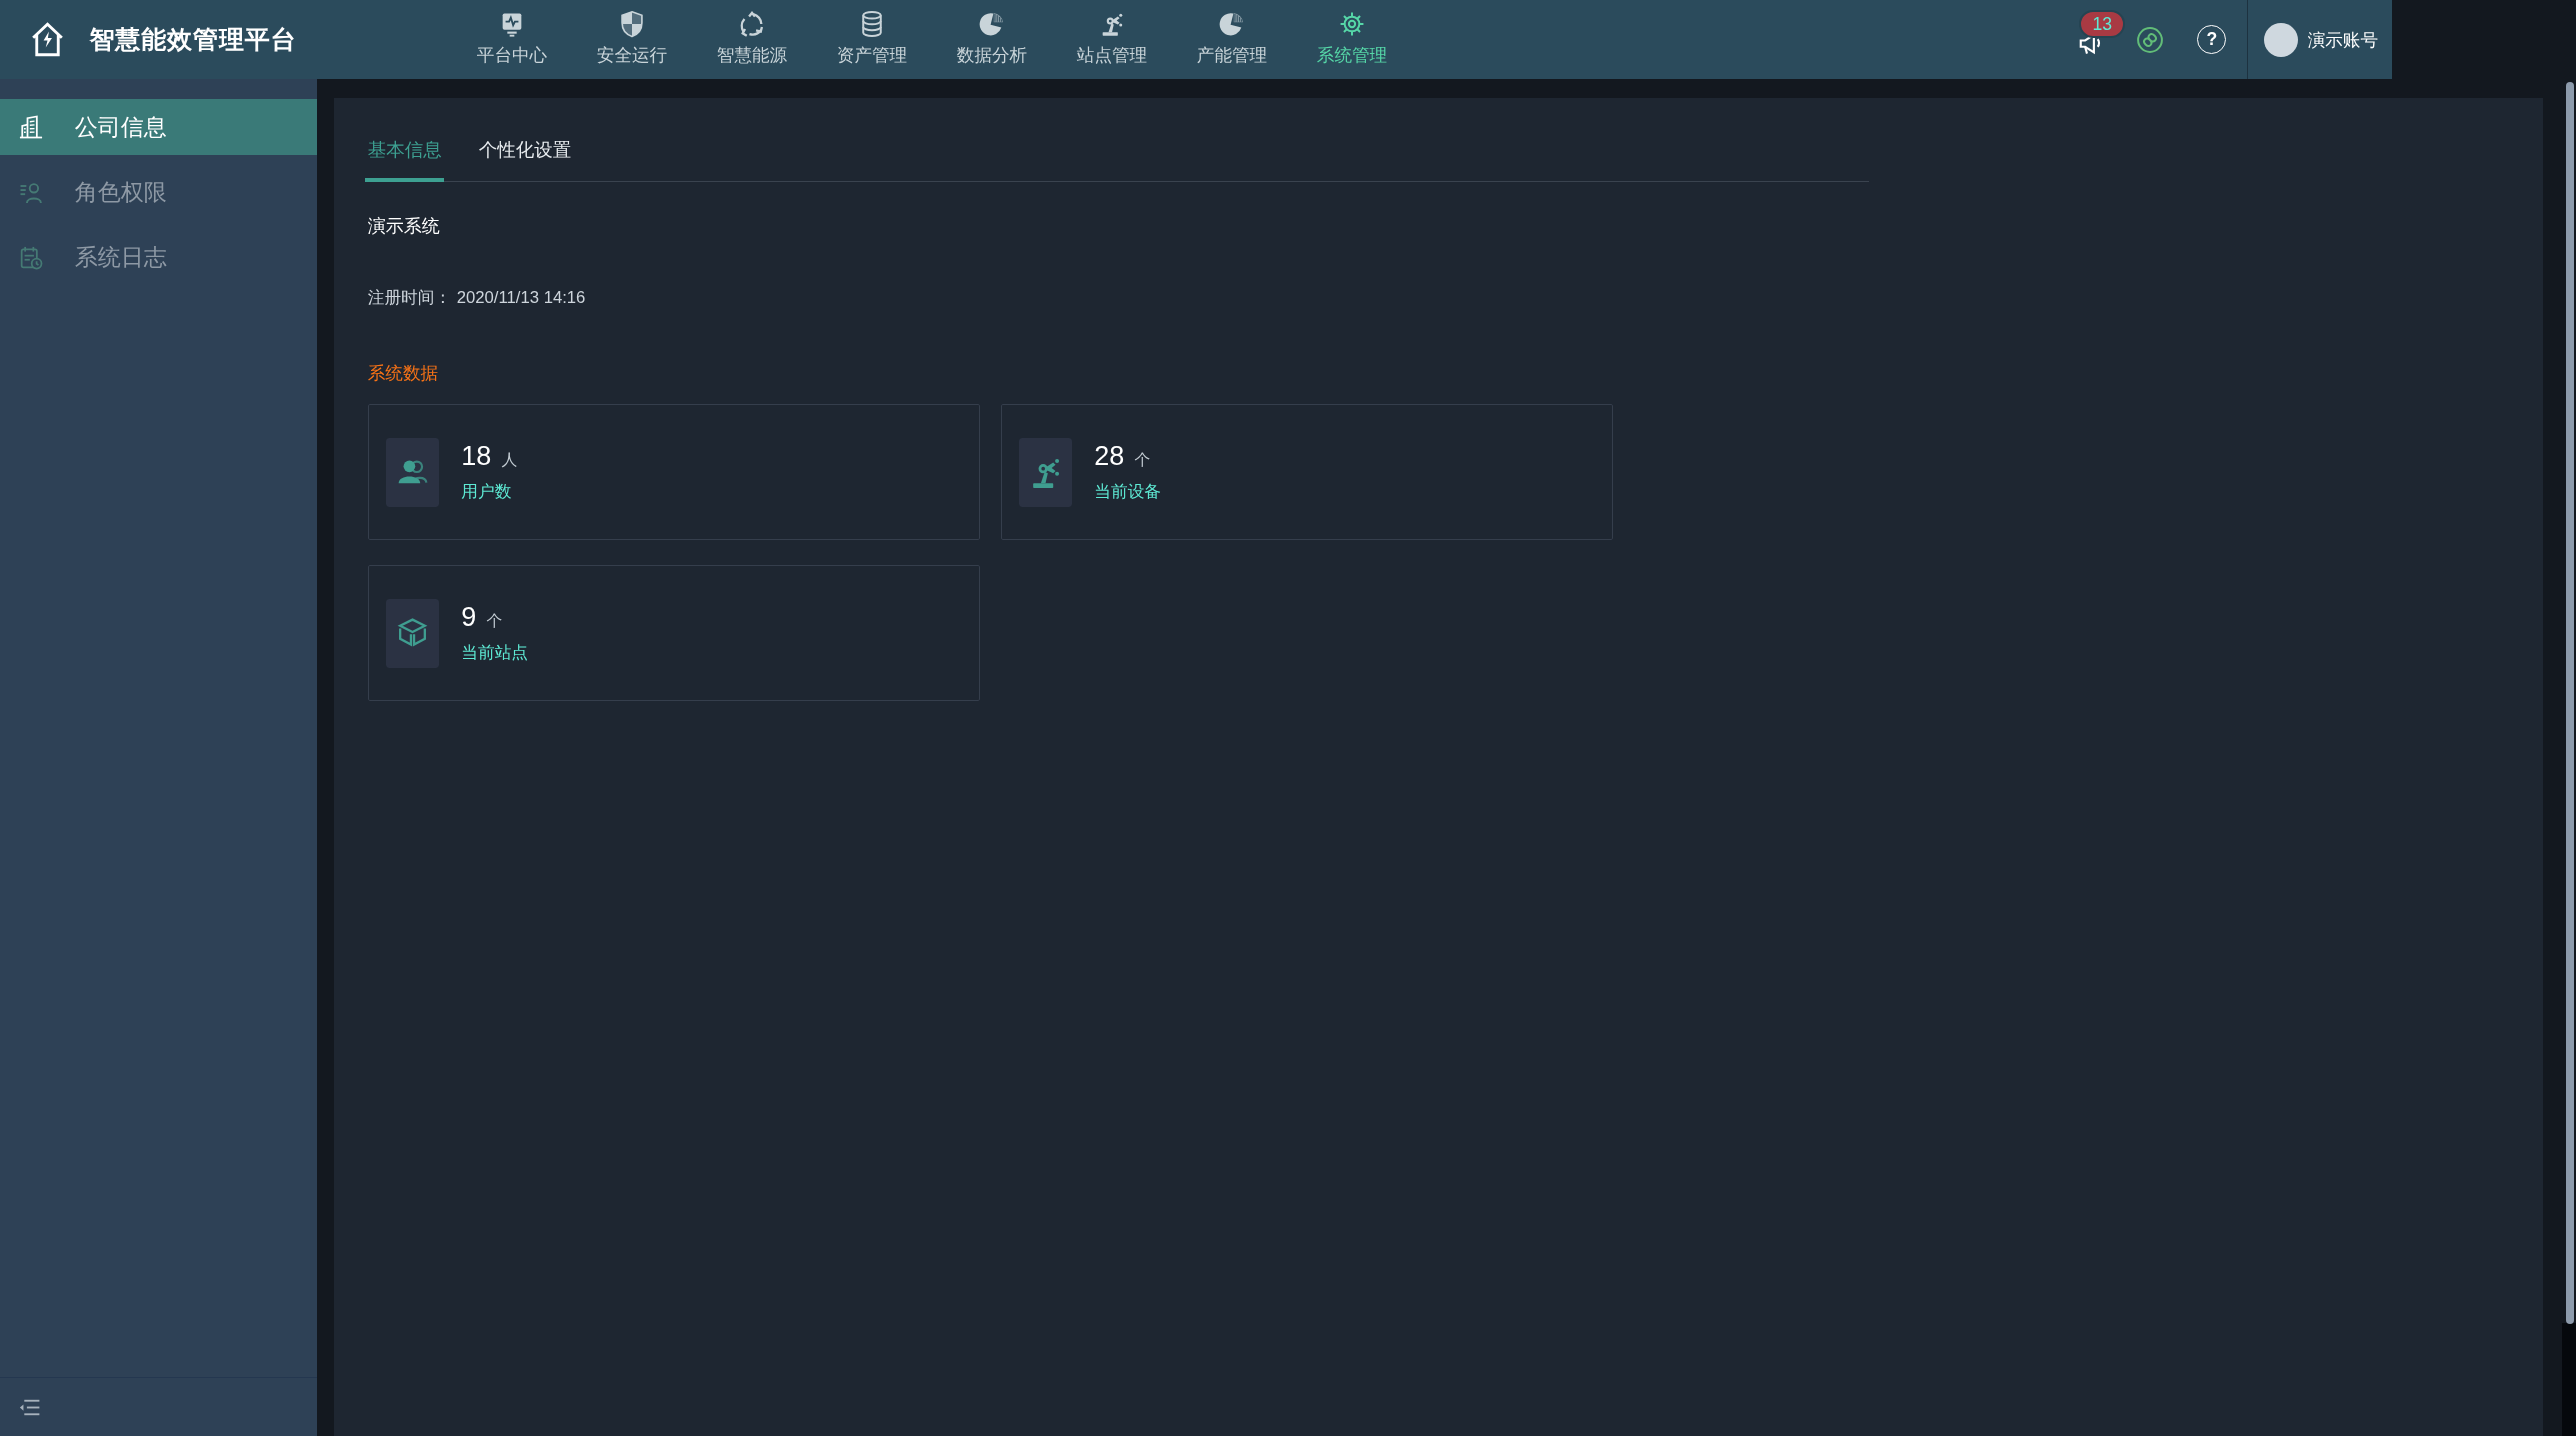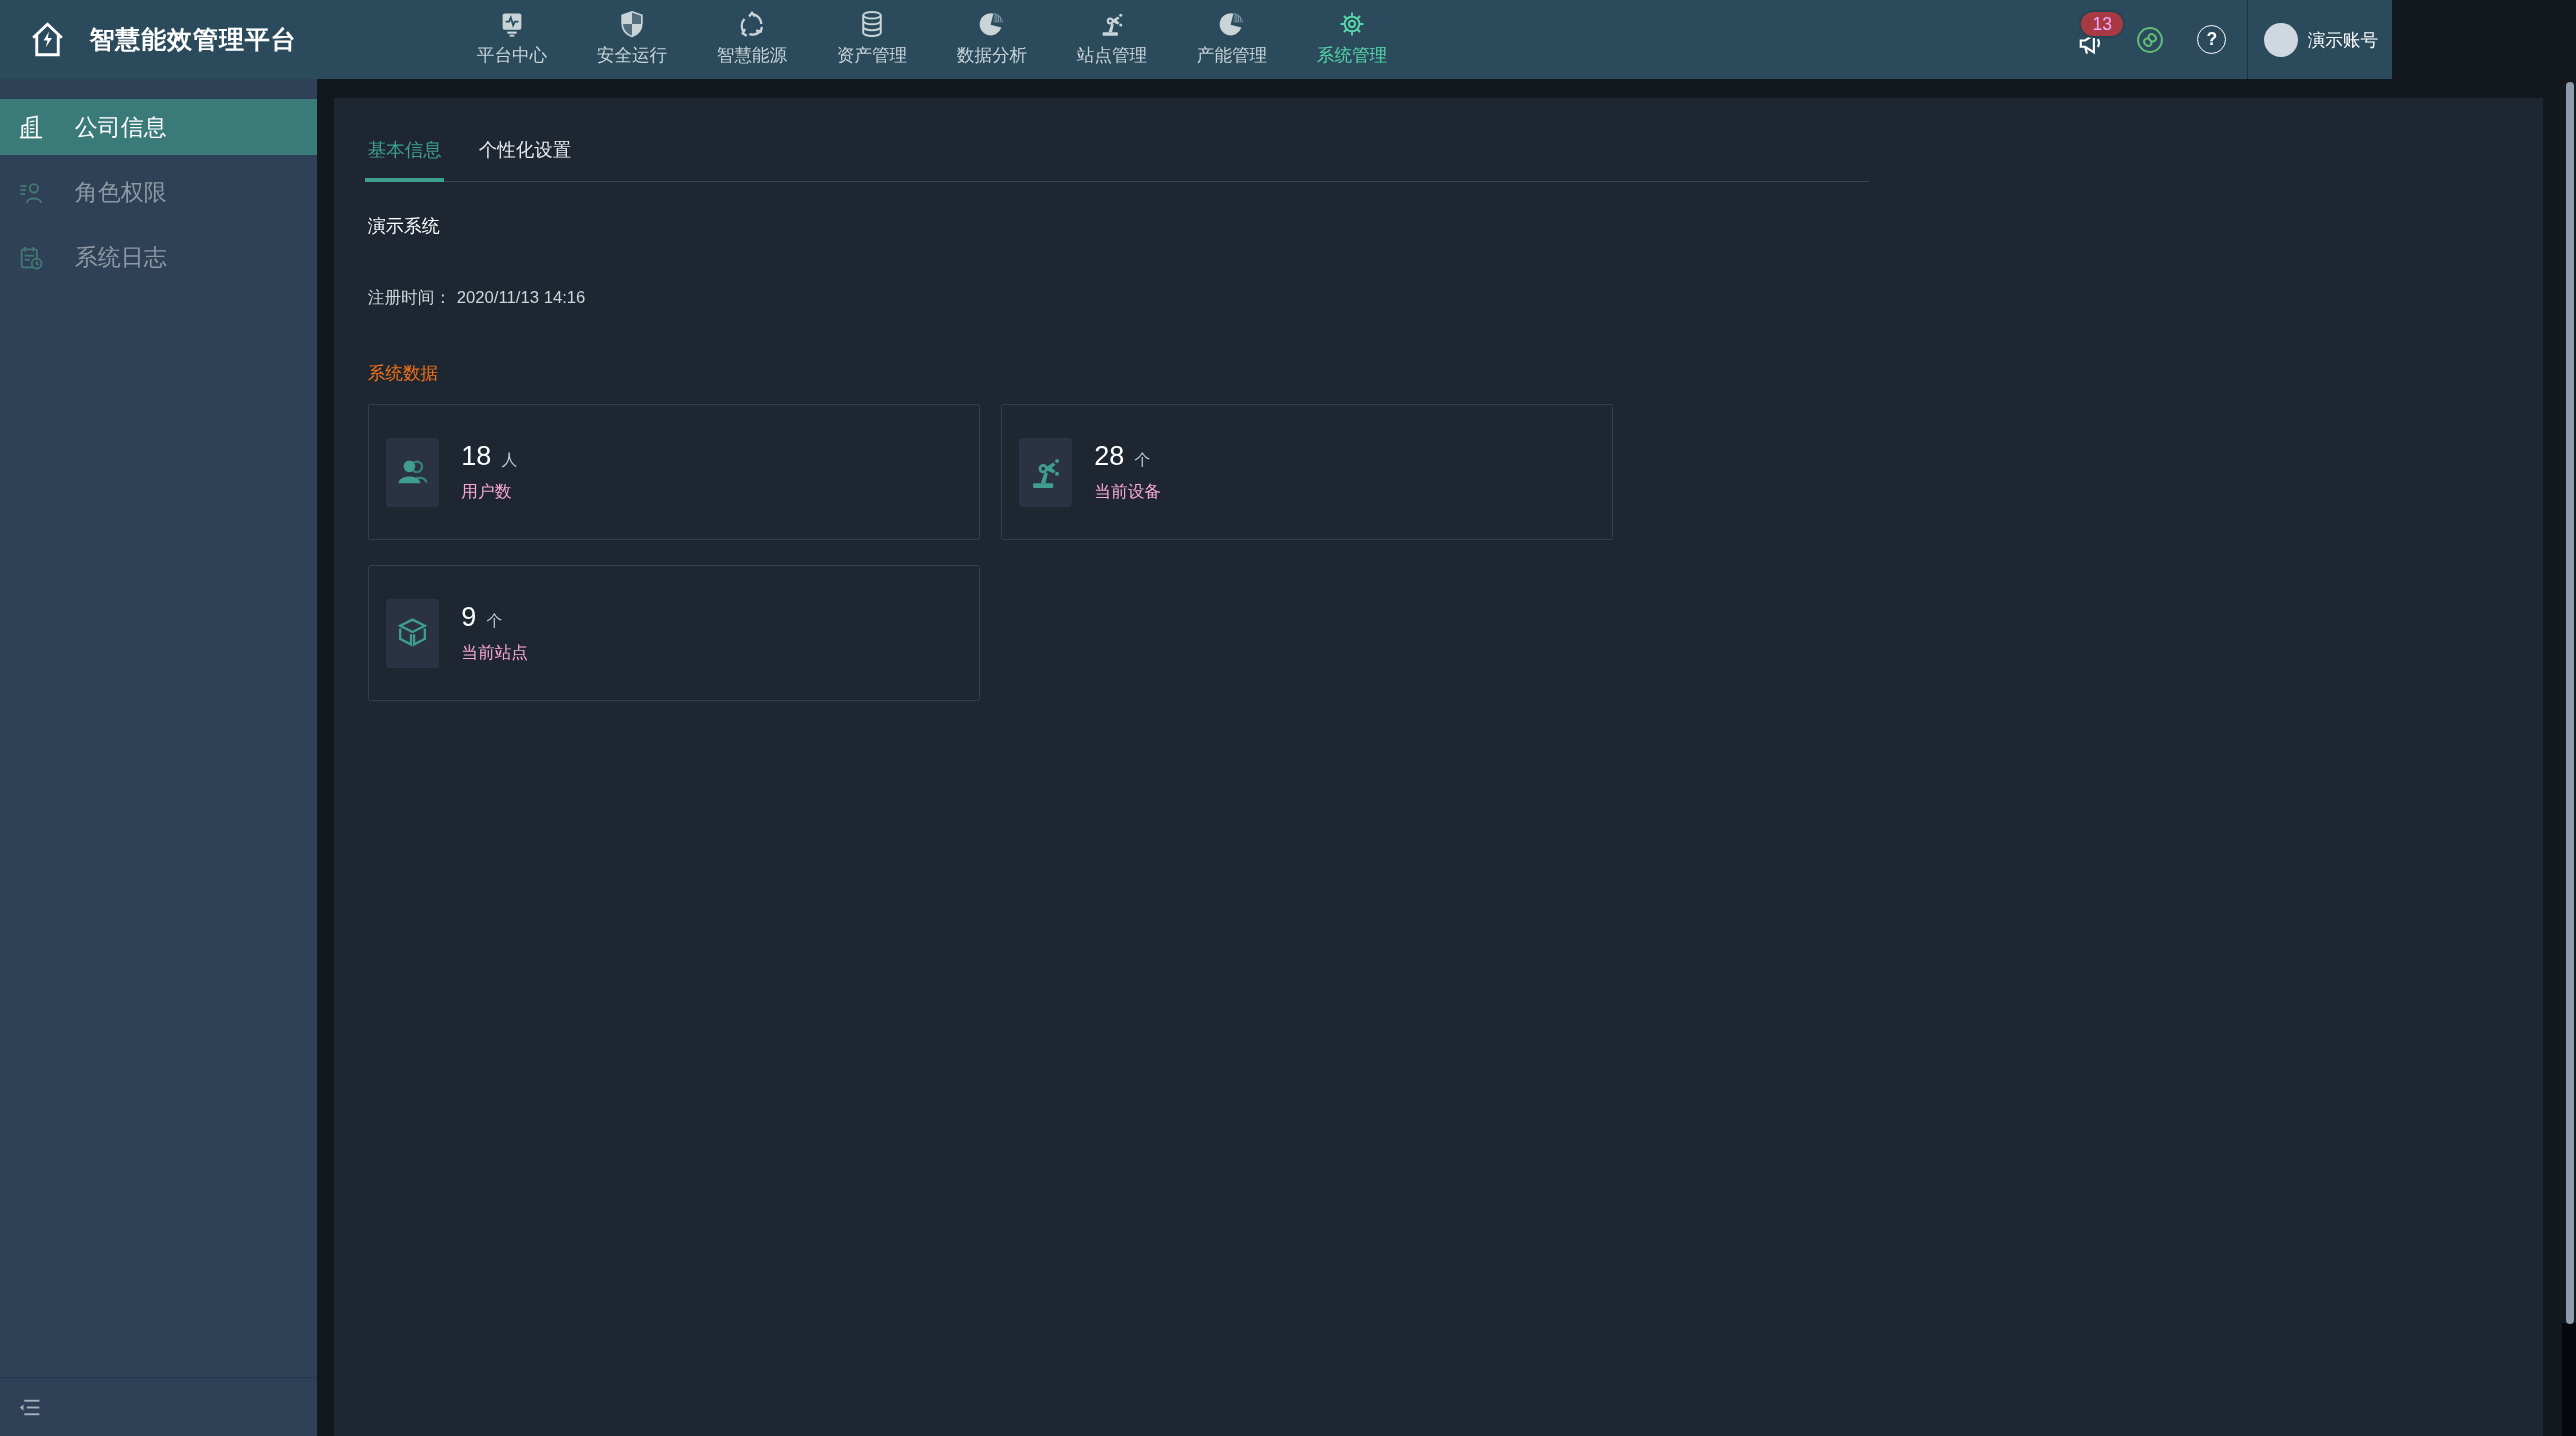--- a/index.html
+++ b/index.html
@@ -24,21 +24,21 @@
   .nav-item .nav-label { font-size:17.6px; margin-top:4.6px; white-space:nowrap; }
   .nav-item.active { color:#56d7a8; }
 
   .topbar-right { position:absolute; right:14px; top:0; height:79px;
                   display:flex; align-items:center; }
   .notif-wrap { position:relative; width:35px; height:37px; margin-right:24px;
                 color:#ffffff; cursor:pointer; }
   .notif-wrap svg { position:absolute; left:0; bottom:0; width:30px; height:30px; }
   .badge { position:absolute; left:1.9px; top:-11px; min-width:46px; height:28px;
            background:#a93a43; border:2.8px solid #254452; border-radius:15px;
-           color:#f0abfc; font-size:17.6px; display:flex; align-items:center;
+           color:#5eead4; font-size:17.6px; display:flex; align-items:center;
            justify-content:center; padding:0 7.4px; }
   .loop-btn { width:28px; height:28px; margin-right:33px; color:#62bd78; cursor:pointer; }
   .loop-btn svg { width:28px; height:28px; display:block; }
   .help-btn { width:29px; height:29px; border:1.9px solid #ffffff; border-radius:50%;
               color:#ffffff; font-size:17.6px; font-weight:700; display:flex;
               align-items:center; justify-content:center; margin-right:20.4px; cursor:pointer; }
   .tr-divider { width:0.9px; height:79px; background:#1d3240; margin-right:16.7px; }
   .account { display:flex; align-items:center; gap:9.3px; cursor:pointer; }
   .avatar { width:34px; height:34px; border-radius:50%; background:#cfd8df; }
   .account-name { color:#ffffff; font-size:17.6px; white-space:nowrap; }
@@ -83,21 +83,21 @@
   .card { height:136px; border:0.9px solid #353e4c; border-radius:1.9px;
           display:flex; align-items:center; padding-left:17.6px; background:transparent; }
   .tile { width:53px; height:69px; background:#2b3243; border-radius:3.7px;
           display:flex; align-items:center; justify-content:center;
           color:#3f9e90; flex:none; }
   .tile svg { width:37px; height:37px; display:block; }
   .stat { margin-left:22px; }
   .stat-top { display:flex; align-items:baseline; }
   .stat-value { font-size:27px; color:#ffffff; }
   .stat-unit { font-size:15.8px; color:#c3ccd3; margin-left:10.2px; }
-  .stat-label { font-size:16.7px; color:#f9a8d4; margin-top:8.3px; }
+  .stat-label { font-size:16.7px; color:#5eead4; margin-top:8.3px; }
 
   
   .scroll-undertrack { position:absolute; right:0; top:1244px; bottom:0; width:14px;
                        background:#05080c; }
   .scroll-thumb { position:absolute; right:1.9px; top:2.8px; width:8.3px; height:1242px;
                   background:#8d9bac; border-radius:4.6px; }
 </style>
 </head>
 <body>
 

